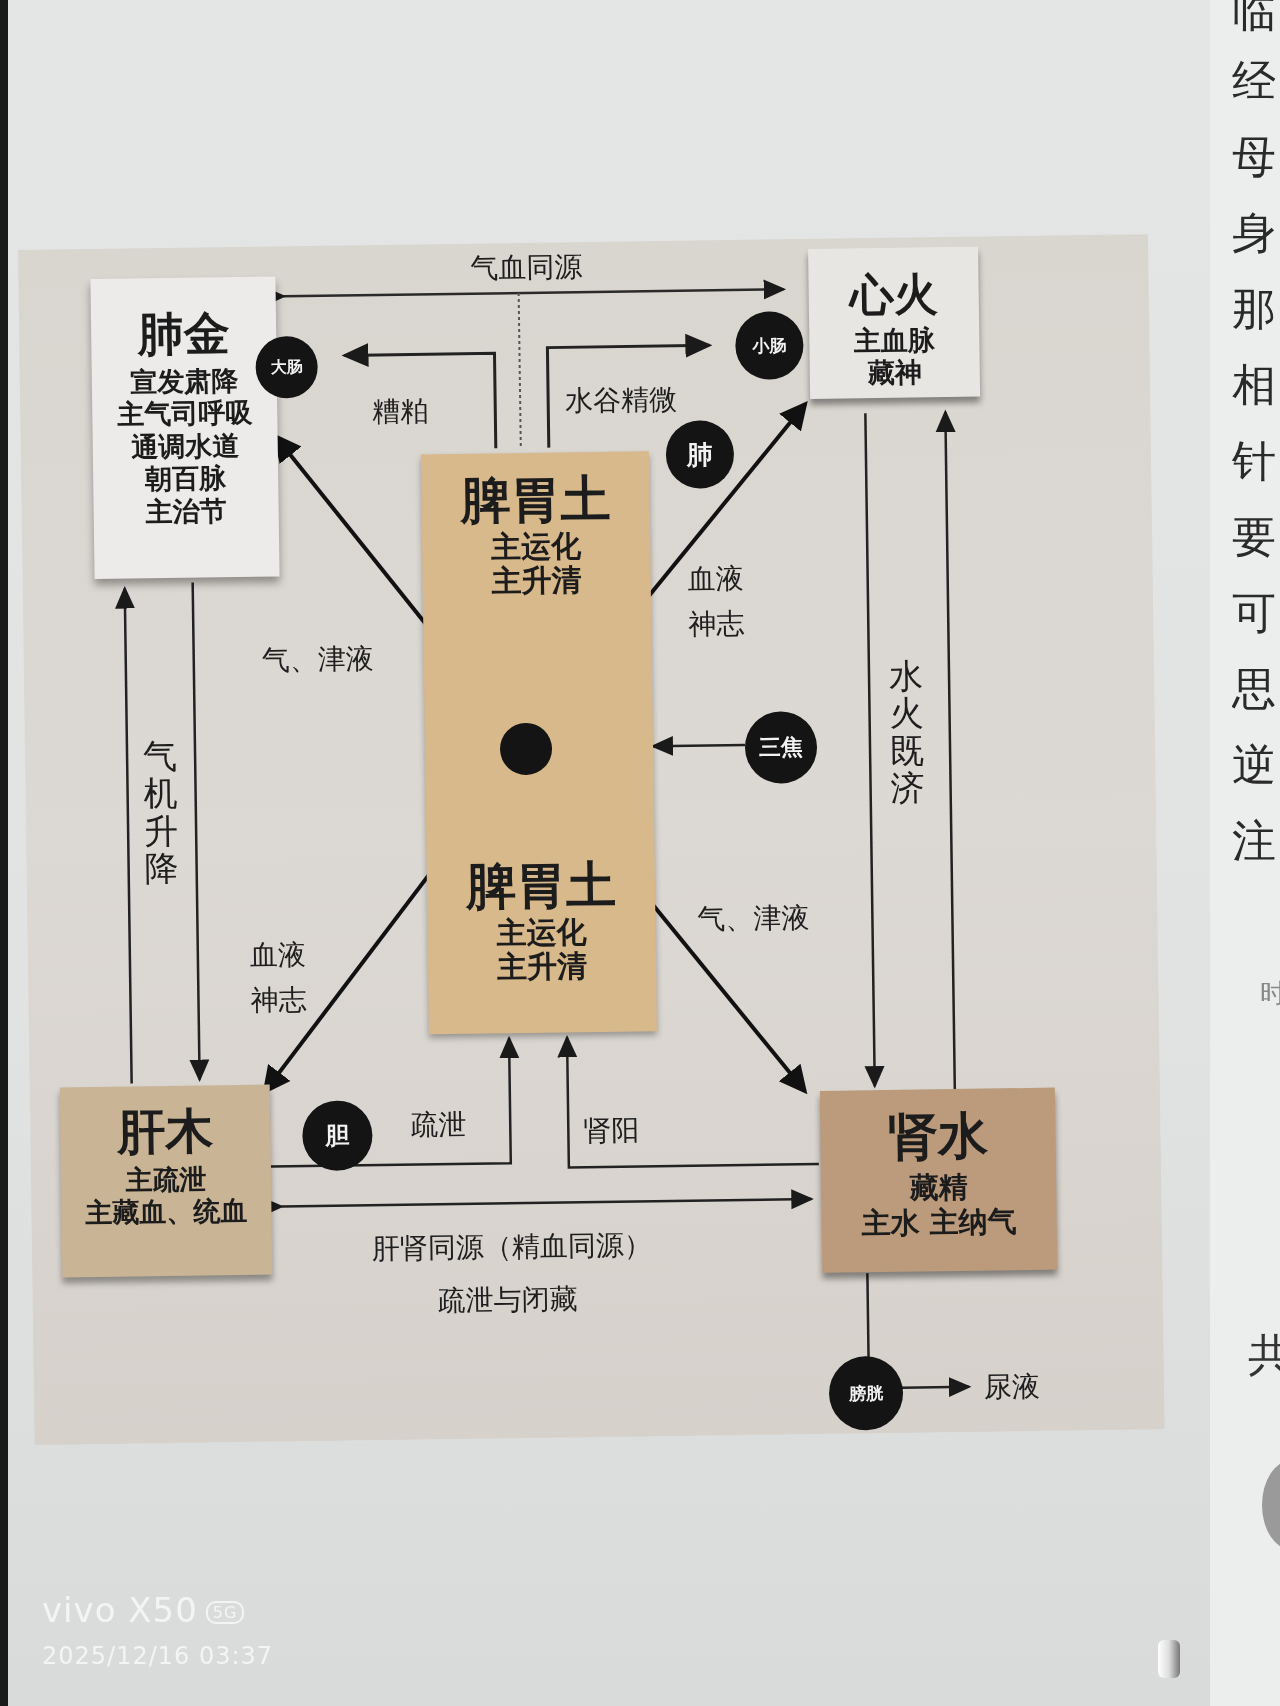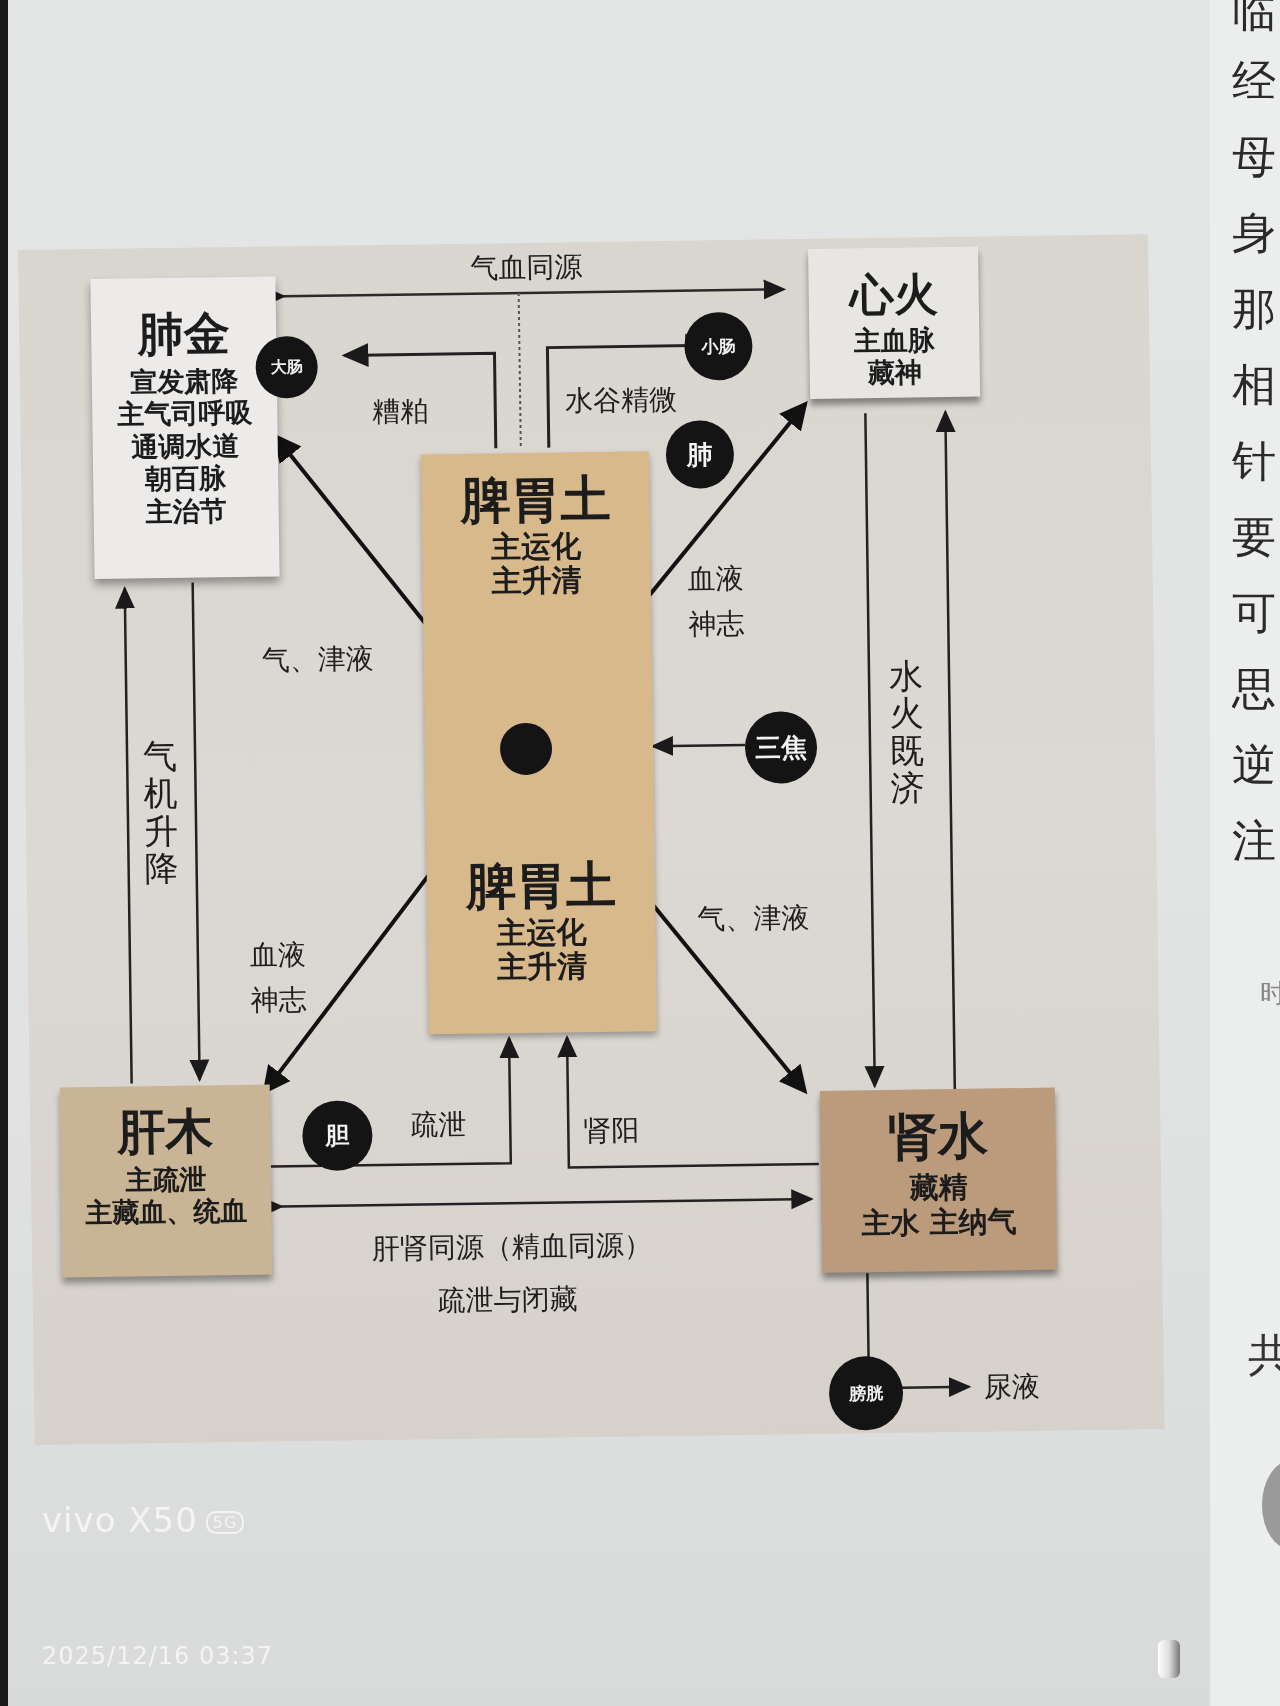--- a/index.html
+++ b/index.html
@@ -44,21 +44,21 @@
 
   .kidney { left:790px; top:852px; width:235px; height:182px; background:#bb9b7c; box-shadow:0 6px 6px rgba(0,0,0,0.4); }
   .kidney .title { font-size:50px; margin-top:14px; }
   .kidney .sub { font-size:29px; }
 
   .dot { position:absolute; border-radius:50%; background:#141414; color:#f2f2f2; display:flex; align-items:center; justify-content:center; font-weight:bold; }
   .lbl { position:absolute; font-size:28px; color:#1e1e1e; white-space:nowrap; }
   .vlbl { position:absolute; font-size:34px; color:#1e1e1e; width:40px; line-height:1.1; text-align:center; }
 
   .watermark { position:absolute; left:42px; color:#f4f4f4; letter-spacing:1px; }
-  .wm-model { top:1500px; font-size:34px; }
+  .wm-model { top:1590px; font-size:34px; }
   .wm-5g { display:inline-block; font-size:16px; border:2px solid #f4f4f4; border-radius:10px; padding:0 5px; margin-left:8px; vertical-align:middle; }
   .wm-date { top:1642px; font-size:24px; }
 </style>
 </head>
 <body>
 
 <div class="left-edge"></div>
 
 <div class="diagram">
   <svg width="1130" height="1195">
@@ -135,23 +135,23 @@
 
   <div class="node kidney">
     <div class="title">肾水</div>
     <div class="sub">藏精</div>
     <div class="sub">主水 主纳气</div>
   </div>
 
   <div class="dot" style="left:475px;top:480px;width:52px;height:52px;"></div>
 
   <div class="dot" style="left:236px;top:90px;width:62px;height:62px;font-size:16px;">大肠</div>
-  <div class="dot" style="left:665px;top:72px;width:68px;height:68px;font-size:17px;">小肠</div>
+  <div class="dot" style="left:716px;top:72px;width:68px;height:68px;font-size:17px;">小肠</div>
   <div class="dot" style="left:645px;top:180px;width:68px;height:68px;font-size:26px;">肺</div>
-  <div class="dot" style="left:720px;top:472px;width:72px;height:72px;font-size:26px;">三焦</div>
+  <div class="dot" style="left:720px;top:472px;width:72px;height:72px;font-size:22px;">三焦</div>
   <div class="dot" style="left:272px;top:855px;width:70px;height:70px;font-size:24px;">胆</div>
   <div class="dot" style="left:795px;top:1118px;width:74px;height:74px;font-size:17px;">膀胱</div>
 
   <div class="lbl" style="left:352px;top:148px;font-family:Liberation Serif, serif;">糟粕</div>
   <div class="lbl" style="left:545px;top:140px;">水谷精微</div>
   <div class="lbl" style="left:665px;top:320px;">血液</div>
   <div class="lbl" style="left:665px;top:365px;">神志</div>
   <div class="lbl" style="left:238px;top:395px;">气、津液</div>
   <div class="lbl" style="left:670px;top:660px;">气、津液</div>
   <div class="lbl" style="left:222px;top:690px;">血液</div>

